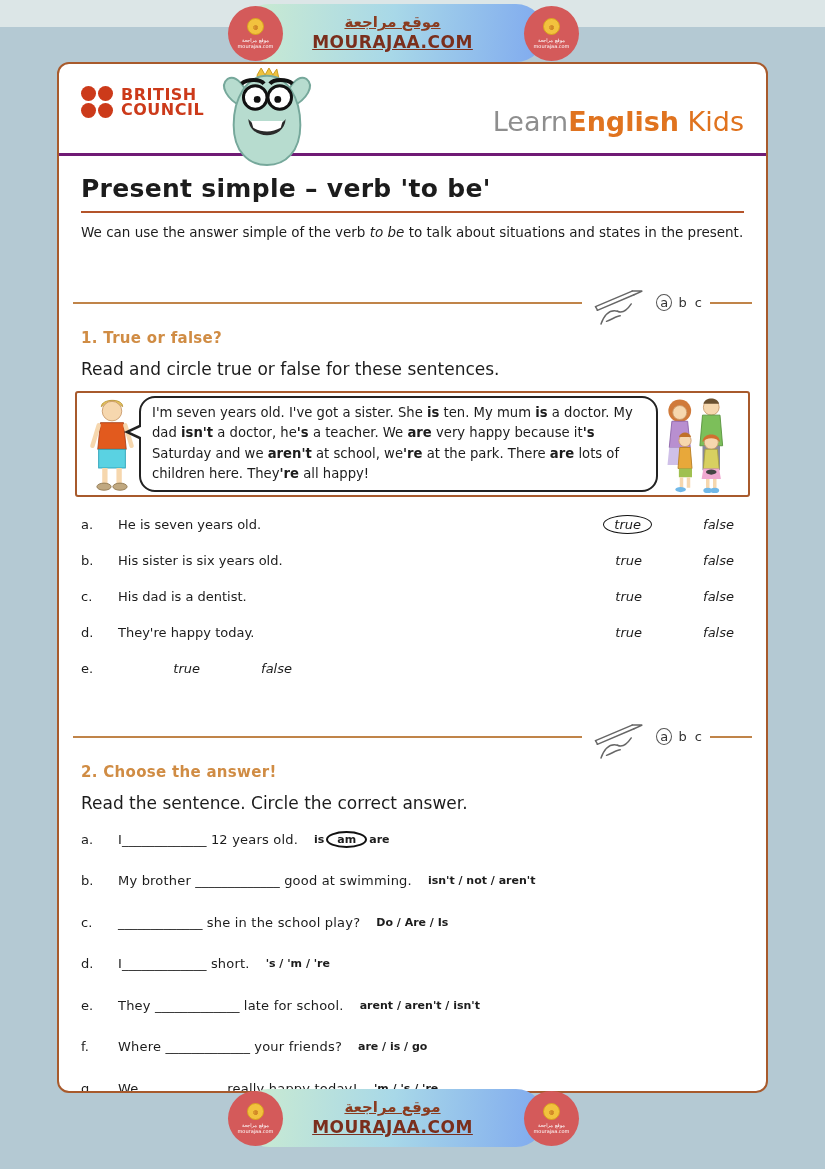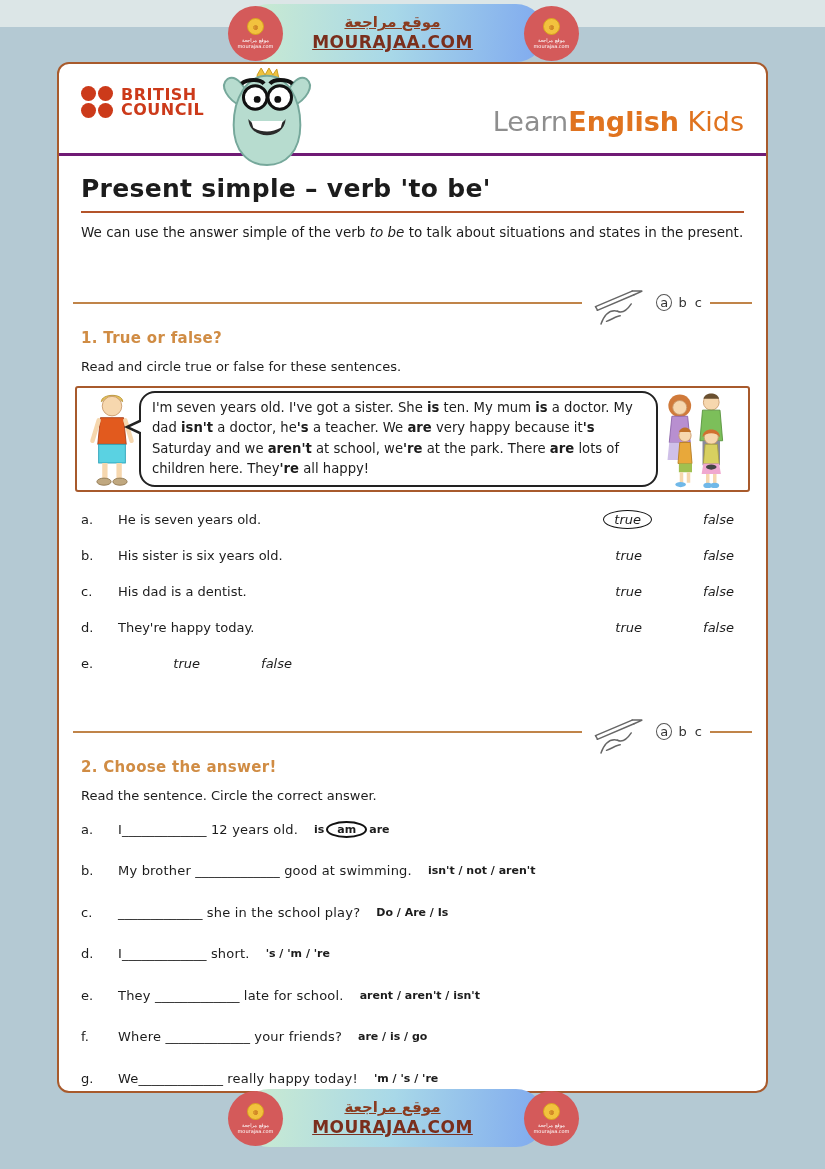--- a/index.html
+++ b/index.html
@@ -62,21 +62,21 @@
   .divider { display:flex; align-items:center; margin:0 14px;justify-content:center; }
   .divider .line { flex:1; height:2px; background:#c08449; }
   .divider .hand { width:66px; height:48px; margin-left:8px; }
   .abc { font-size:13px; color:#333; white-space:nowrap; letter-spacing:2px; }
   .abc .abc-a { border:1px solid #555; border-radius:50%; padding:0 3px; letter-spacing:0; }
   .divider .tail { width:42px; height:2px; background:#c08449; margin-left:6px; }
   .divider1 { margin-top:34px; }
   .divider2 { margin-top:26px; }
 
   .sec-heading { color:#d08c44; font-size:15px; font-weight:700; margin-top:2px; letter-spacing:.3px; }
-  .instruction { font-size:13px; margin-top:12px; }
+  .instruction { font-size:17px; margin-top:12px; }
 
   
   .speech-box { margin:12px 16px 0; border:2px solid #a85a2c; border-radius:3px;
     display:flex; align-items:center; gap:0; padding:5px 8px; height:106px; }
   .boy-fig { width:54px; height:96px; flex:0 0 auto; }
   .family-fig { width:82px; height:98px; flex:0 0 auto; }
   .bubble { position:relative; flex:1; border:2.5px solid #222; border-radius:16px; background:#fff;
     padding:5px 11px; font-size:13.2px; line-height:1.55; }
   .bubble::before { content:""; position:absolute; left:-17px; top:26px;
     border-style:solid; border-width:8px 17px 8px 0; border-color:transparent #222 transparent transparent; }

